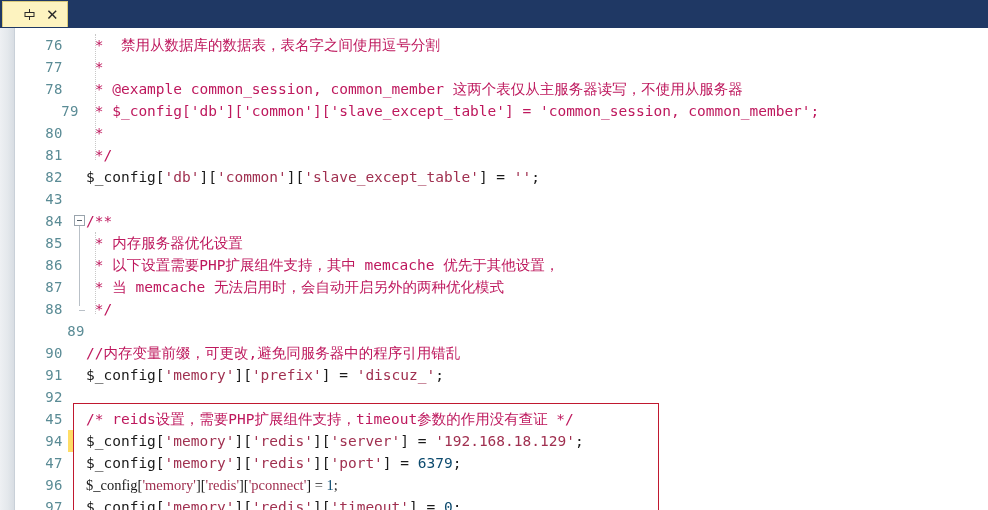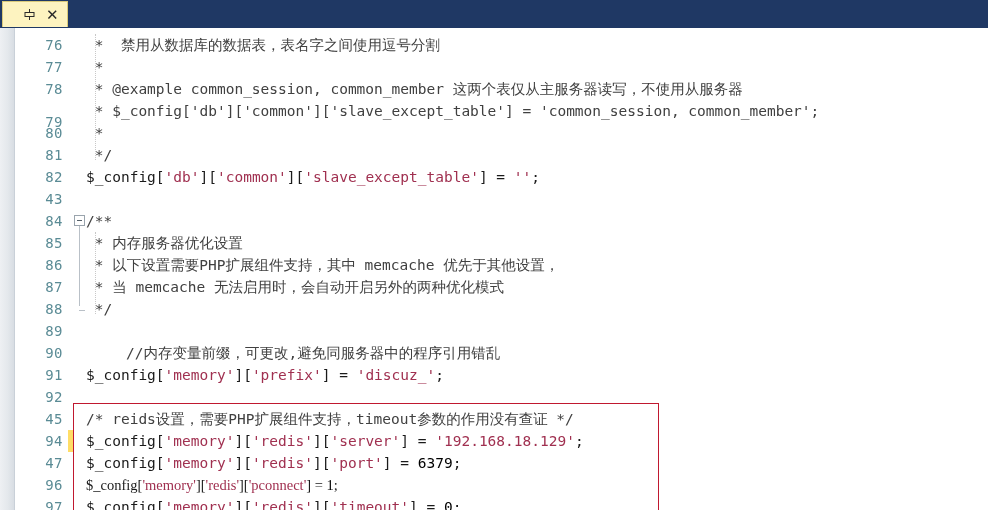--- a/index.html
+++ b/index.html
@@ -73,24 +73,24 @@
   .chg{
     position:absolute;left:68px;width:5px;height:22px;
   }
   .chg.yellow{background:#ffdd66;}
   .codeline{
     position:absolute;left:86px;
     font-family:"DejaVu Sans Mono","Liberation Mono",monospace;
     font-size:14.5px;line-height:22px;white-space:pre;
     letter-spacing:0px;
   }
-  .cm{color:#404040;}       
+  .cm{color:#be185d;}       
   .cd{color:#1a1a1a;}       
   .str{color:#a03050;}      
-  .num{color:#000000;}      
+  .num{color:#0c4a6e;}      
 
   
   .foldbox{
     position:absolute;left:74px;width:11px;height:11px;
     border:1px solid #9aa4ad;background:#ffffff;box-sizing:border-box;
   }
   .foldbox::before{
     content:"";position:absolute;left:2px;top:4px;width:5px;height:1px;background:#555f68;
   }
   .foldline{
@@ -134,44 +134,44 @@
     <div class="foldmargin"></div>
     <div class="code-area" id="code-area"></div>
 
     <div id="rows-host">
         <div class="lnum" style="top: 6px;">76</div>
         <div class="codeline" style="top: 6px;"><span class="cm"> *  禁用从数据库的数据表，表名字之间使用逗号分割</span></div>
         <div class="lnum" style="top: 28px; text-align: right;">77</div>
         <div class="codeline" style="top: 28px;"><span class="cm"> *</span></div>
         <div class="lnum" style="top: 50px;">78</div>
         <div class="codeline" style="top: 50px;"><span class="cm"> * @example common_session, common_member 这两个表仅从主服务器读写，不使用从服务器</span></div>
-        <div class="lnum" style="top: 83px;">79</div>
+        <div class="lnum" style="top: 72px; padding-left: 16px;">79</div>
         <div class="codeline" style="top: 72px;"><span class="cm"> * $_config['db']['common']['slave_except_table'] = 'common_session, common_member';</span></div>
         <div class="lnum" style="top: 94px;">80</div>
         <div class="codeline" style="top: 94px;"><span class="cm"> *</span></div>
         <div class="lnum" style="top: 116px;">81</div>
         <div class="codeline" style="top: 116px;"><span class="cm"> */</span></div>
         <div class="lnum" style="top: 138px;">82</div>
         <div class="codeline" style="top: 138px;"><span class="cd">$_config[</span><span class="str">'db'</span><span class="cd">][</span><span class="str">'common'</span><span class="cd">][</span><span class="str">'slave_except_table'</span><span class="cd">] = </span><span class="str">''</span><span class="cd">;</span></div>
         <div class="lnum" style="top: 160px;">43</div>
         <div class="codeline" style="top: 160px;"></div>
         <div class="lnum" style="top: 182px;">84</div>
         <div class="codeline" style="top: 182px;"><span class="cm">/**</span></div>
         <div class="lnum" style="top: 204px;">85</div>
         <div class="codeline" style="top: 204px;"><span class="cm"> * 内存服务器优化设置</span></div>
         <div class="lnum" style="top: 226px;">86</div>
         <div class="codeline" style="top: 226px;"><span class="cm"> * 以下设置需要PHP扩展组件支持，其中 memcache 优先于其他设置，</span></div>
         <div class="lnum" style="top: 248px;">87</div>
         <div class="codeline" style="top: 248px;"><span class="cm"> * 当 memcache 无法启用时，会自动开启另外的两种优化模式</span></div>
         <div class="lnum" style="top: 270px;">88</div>
         <div class="codeline" style="top: 270px;"><span class="cm"> */</span></div>
-        <div class="lnum" style="top: 292px;">89</div>
+        <div class="lnum" style="top: 292px; margin-left: 22px;">89</div>
         <div class="codeline" style="top: 292px;"></div>
         <div class="lnum" style="top: 314px;">90</div>
-        <div class="codeline" style="top: 314px; margin-left: 40px;"><span class="cm">//内存变量前缀，可更改,避免同服务器中的程序引用错乱</span></div>
+        <div class="codeline" style="top: 314px;"><span class="cm">//内存变量前缀，可更改,避免同服务器中的程序引用错乱</span></div>
         <div class="lnum" style="top: 336px;">91</div>
         <div class="codeline" style="top: 336px;"><span class="cd">$_config[</span><span class="str">'memory'</span><span class="cd">][</span><span class="str">'prefix'</span><span class="cd">] = </span><span class="str">'discuz_'</span><span class="cd">;</span></div>
         <div class="lnum" style="top: 358px;">92</div>
         <div class="codeline" style="top: 358px;"></div>
         <div class="lnum" style="top: 380px;">45</div>
         <div class="codeline" style="top: 380px;"><span class="cm">/* reids设置，需要PHP扩展组件支持，timeout参数的作用没有查证 */</span></div>
         <div class="lnum" style="top: 402px;">94</div>
         <div class="chg yellow" style="top: 402px;"></div>
         <div class="codeline" style="top: 402px;"><span class="cd">$_config[</span><span class="str">'memory'</span><span class="cd">][</span><span class="str">'redis'</span><span class="cd">][</span><span class="str">'server'</span><span class="cd">] = </span><span class="str">'192.168.18.129'</span><span class="cd">;</span></div>
         <div class="lnum" style="top: 424px;">47</div>

